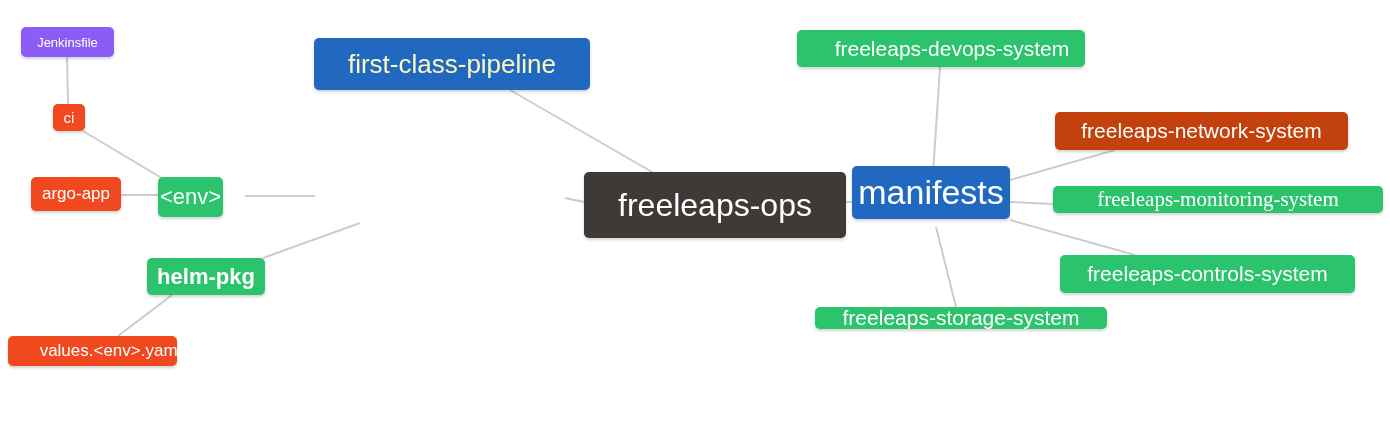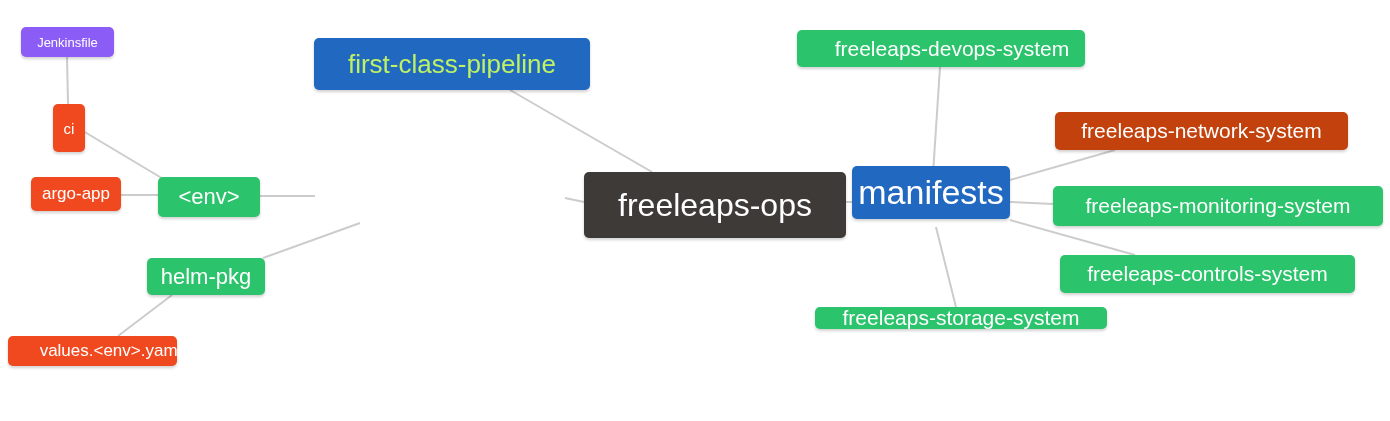--- a/index.html
+++ b/index.html
@@ -56,26 +56,26 @@
       <line x1="565" y1="198" x2="584" y2="202" stroke="#cccccc"></line>
       <line x1="510" y1="90" x2="652" y2="172" stroke="#cccccc"></line>
       <line x1="846" y1="202" x2="852" y2="202" stroke="#cccccc"></line>
       <line x1="933" y1="174" x2="940" y2="67" stroke="#cccccc"></line>
       <line x1="1010" y1="180" x2="1115" y2="150" stroke="#cccccc"></line>
       <line x1="1010" y1="202" x2="1053" y2="204" stroke="#cccccc"></line>
       <line x1="1010" y1="220" x2="1135" y2="255" stroke="#cccccc"></line>
       <line x1="936" y1="227" x2="956" y2="307" stroke="#cccccc"></line>
     </svg>
 <div class="node" style="left: 21px; top: 27px; width: 93px; height: 30px; background: #8b5cf6; font-size: 13px; color: rgb(255, 255, 255);">Jenkinsfile</div>
-    <div class="node" style="left: 53px; top: 104px; width: 32px; height: 48px; background: rgb(241, 73, 31); font-size: 15px; color: rgb(255, 255, 255);">ci</div>
+    <div class="node" style="left: 53px; top: 104px; width: 32px; height: 27px; background: rgb(241, 73, 31); font-size: 15px; color: rgb(255, 255, 255);">ci</div>
     <div class="node" style="left: 31px; top: 177px; width: 90px; height: 34px; background: rgb(241, 73, 31); font-size: 17px; color: rgb(255, 255, 255); text-align: center;">argo-app</div>
-    <div class="node" style="left: 158px; top: 177px; width: 102px; height: 40px; background: rgb(43, 195, 107); font-size: 22px; color: rgb(255, 255, 255);">&lt;env&gt;</div>
-    <div class="node" style="left: 147px; top: 258px; width: 118px; height: 37px; background: rgb(43, 195, 107); font-size: 22px; color: rgb(255, 255, 255);">helm-pkg</div>
+    <div class="node" style="left: 158px; top: 177px; width: 65px; height: 40px; background: rgb(43, 195, 107); font-size: 22px; color: rgb(255, 255, 255);">&lt;env&gt;</div>
+    <div class="node" style="left: 147px; top: 258px; width: 118px; height: 37px; background: rgb(43, 195, 107); font-size: 22px; color: rgb(255, 255, 255); font-weight: bold;">helm-pkg</div>
     <div class="node" style="left: 8px; top: 336px; width: 169px; height: 30px; background: rgb(241, 73, 31); font-size: 17px; color: rgb(255, 255, 255); padding-left: 46px;">values.&lt;env&gt;.yaml</div>
-    <div class="node" style="left: 314px; top: 38px; width: 276px; height: 52px; background: rgb(33, 105, 192); font-size: 26px; color: #bef264;">first-class-pipeline</div>
+    <div class="node" style="left: 314px; top: 38px; width: 276px; height: 52px; background: rgb(33, 105, 192); font-size: 26px; color: #fef9c3;">first-class-pipeline</div>
     <div class="node" style="left: 584px; top: 172px; width: 262px; height: 66px; background: rgb(61, 58, 56); font-size: 32px; color: rgb(255, 255, 255);">freeleaps-ops</div>
     <div class="node" style="left: 852px; top: 166px; width: 158px; height: 53px; background: rgb(33, 105, 192); font-size: 34px; color: rgb(255, 255, 255);">manifests</div>
     <div class="node" style="left: 797px; top: 30px; width: 288px; height: 37px; background: rgb(43, 195, 107); font-size: 21px; color: rgb(255, 255, 255); padding-left: 32px;">freeleaps-devops-system</div>
     <div class="node" style="left: 1055px; top: 112px; width: 293px; height: 38px; background: #c2410c; font-size: 21px; color: rgb(255, 255, 255);">freeleaps-network-system</div>
-    <div class="node" style="left: 1053px; top: 186px; width: 330px; height: 40px; background: rgb(43, 195, 107); font-size: 21px; color: rgb(255, 255, 255);">freeleaps-monitoring-system</div>
+    <div class="node" style="left: 1053px; top: 186px; width: 330px; height: 27px; background: rgb(43, 195, 107); font-size: 21px; color: rgb(255, 255, 255); font-family: Liberation Serif, serif;">freeleaps-monitoring-system</div>
     <div class="node" style="left: 1060px; top: 255px; width: 295px; height: 38px; background: rgb(43, 195, 107); font-size: 21px; color: rgb(255, 255, 255);">freeleaps-controls-system</div>
     <div class="node" style="left: 815px; top: 307px; width: 292px; height: 22px; background: rgb(43, 195, 107); font-size: 21px; color: rgb(255, 255, 255);">freeleaps-storage-system</div>
   </div>
 
 </body></html>

